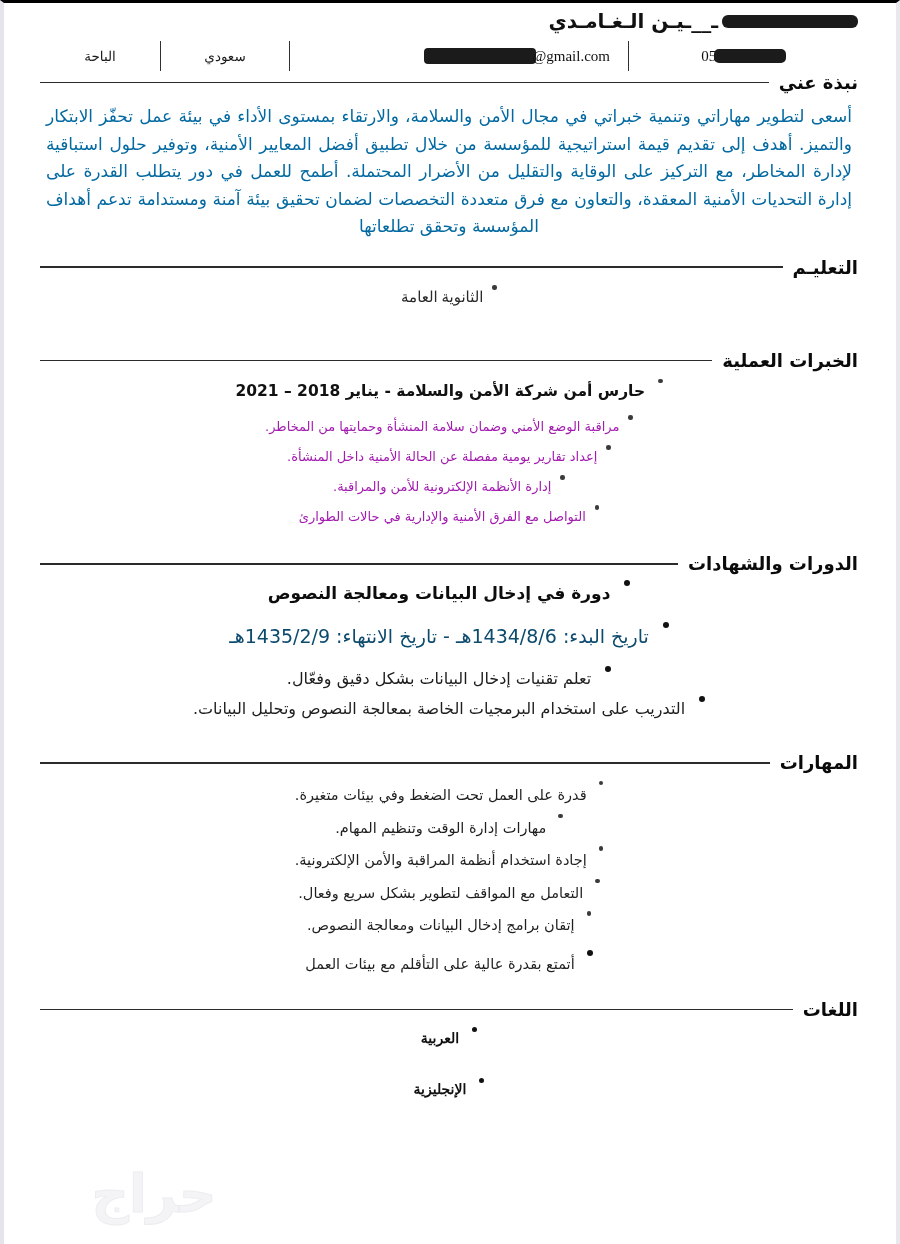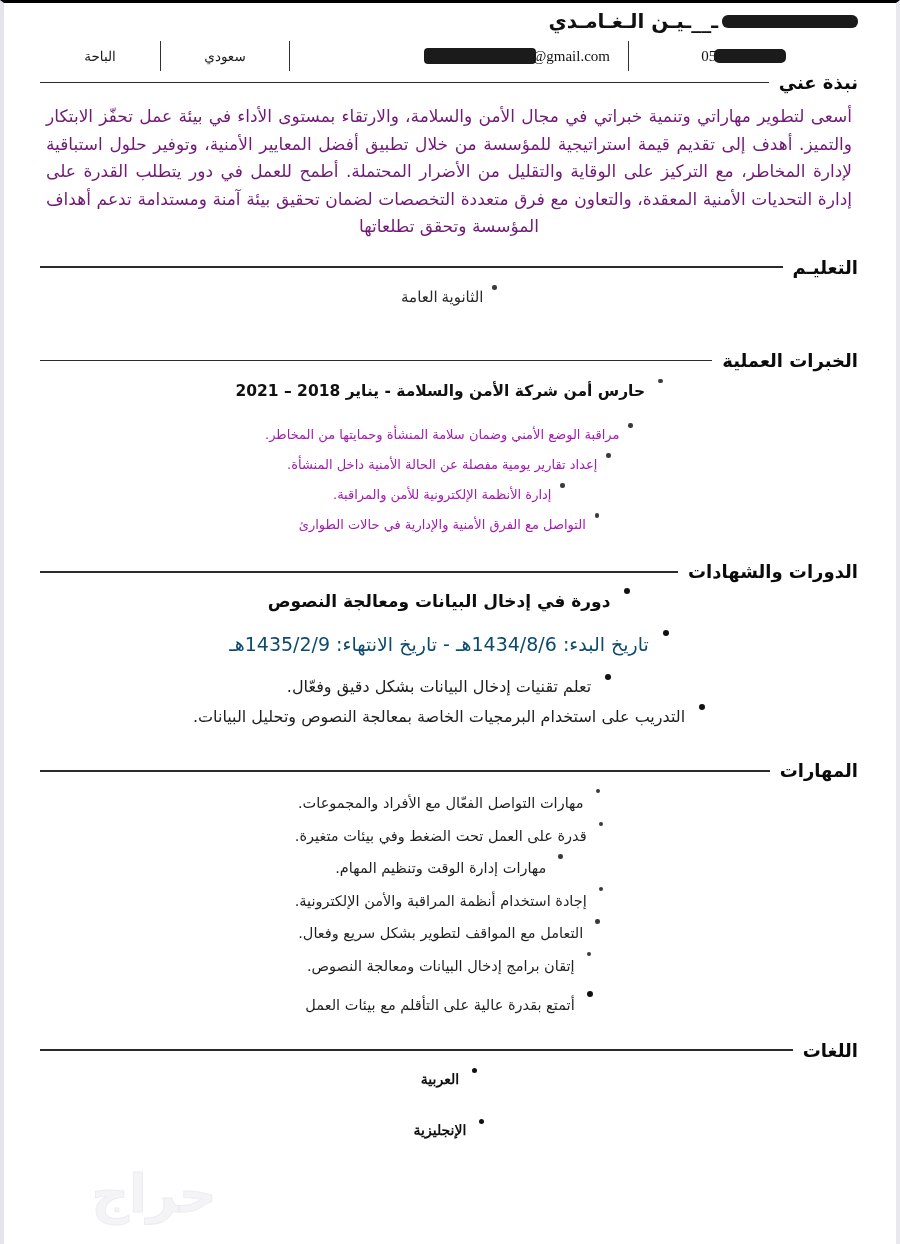--- a/index.html
+++ b/index.html
@@ -132,21 +132,21 @@
     flex: 1;
     height: 1.6px;
     background: #2b2b2b;
   }
 
   
   .about-body {
     margin-top: 10px;
     font-size: 17px;
     line-height: 1.62;
-    color: #701a75;
+    color: #0369a1;
     text-align: justify;
     text-align-last: center;
     padding: 0 6px;
   }
 
   
   ul.bl {
     list-style: none;
     margin: 0;
     padding: 0;
@@ -193,21 +193,21 @@
     font-size: 15.5px;
     font-weight: 700;
     color: #111;
   }
   .exp-item {
     font-size: 13px;
     color: #a21caf;
     line-height: 1.42;
   }
   .exp-list li.head .li-inner { gap: 13px; }
-  .exp-list li.head { margin-bottom: 16px; }
+  .exp-list li.head { margin-bottom: 8px; }
 
   
   .crs-list { margin-top: 14px; }
   .crs-list li { margin-bottom: 13px; }
   .crs-list li.tight { margin-bottom: 2px; }
   .crs-title {
     font-size: 17px;
     font-weight: 700;
     color: #0d0d0d;
   }
@@ -415,26 +415,20 @@
 
     <div class="section">
       <div class="sec-head">
         <span class="sec-title">المهارات</span>
         <span class="sec-rule"></span>
       </div>
       <ul class="bl skl-list">
         <li>
           <span class="li-inner">
             <span class="bullet"></span>
-            <span class="skl-txt">مهارات التواصل الفعّال مع الأفراد والمجموعات.</span>
-          </span>
-        </li>
-        <li>
-          <span class="li-inner">
-            <span class="bullet"></span>
             <span class="skl-txt">قدرة على العمل تحت الضغط وفي بيئات متغيرة.</span>
           </span>
         </li>
         <li>
           <span class="li-inner">
             <span class="bullet"></span>
             <span class="skl-txt">مهارات إدارة الوقت وتنظيم المهام.</span>
           </span>
         </li>
         <li>

